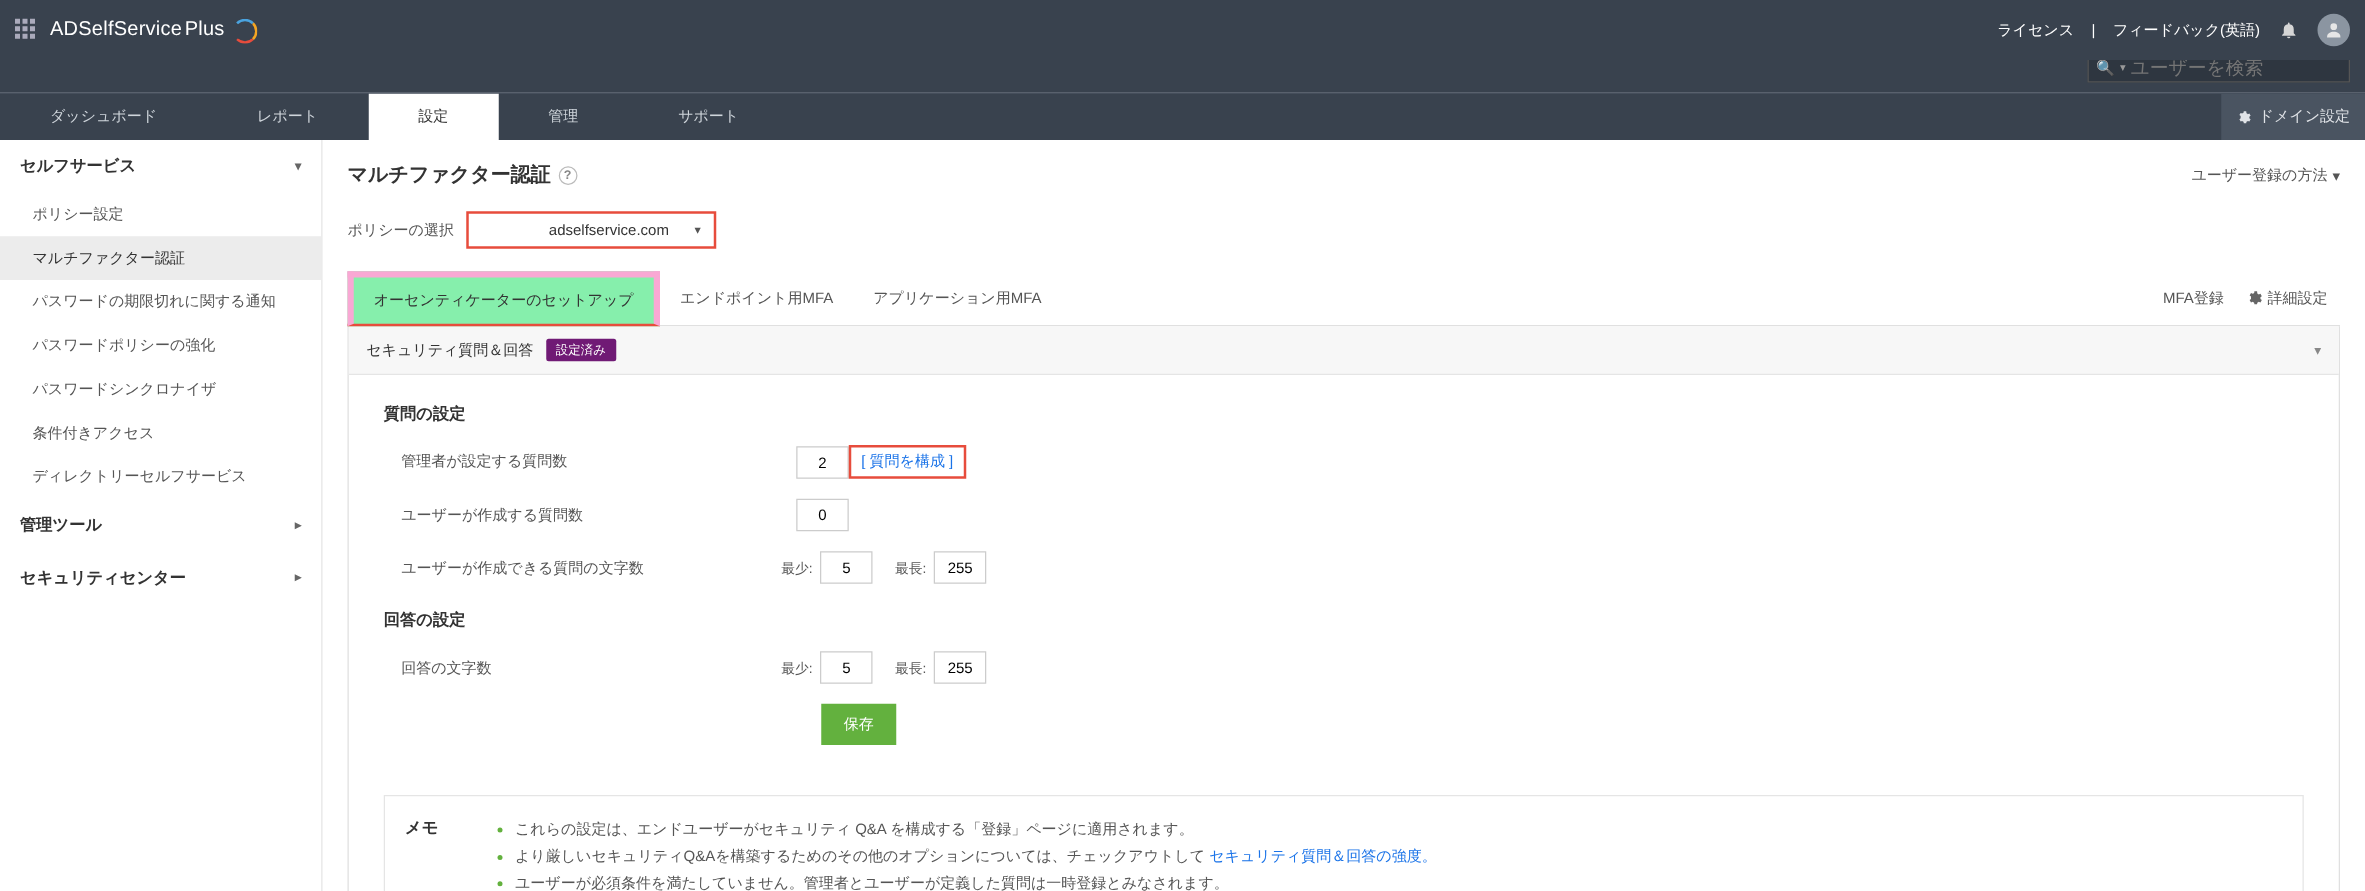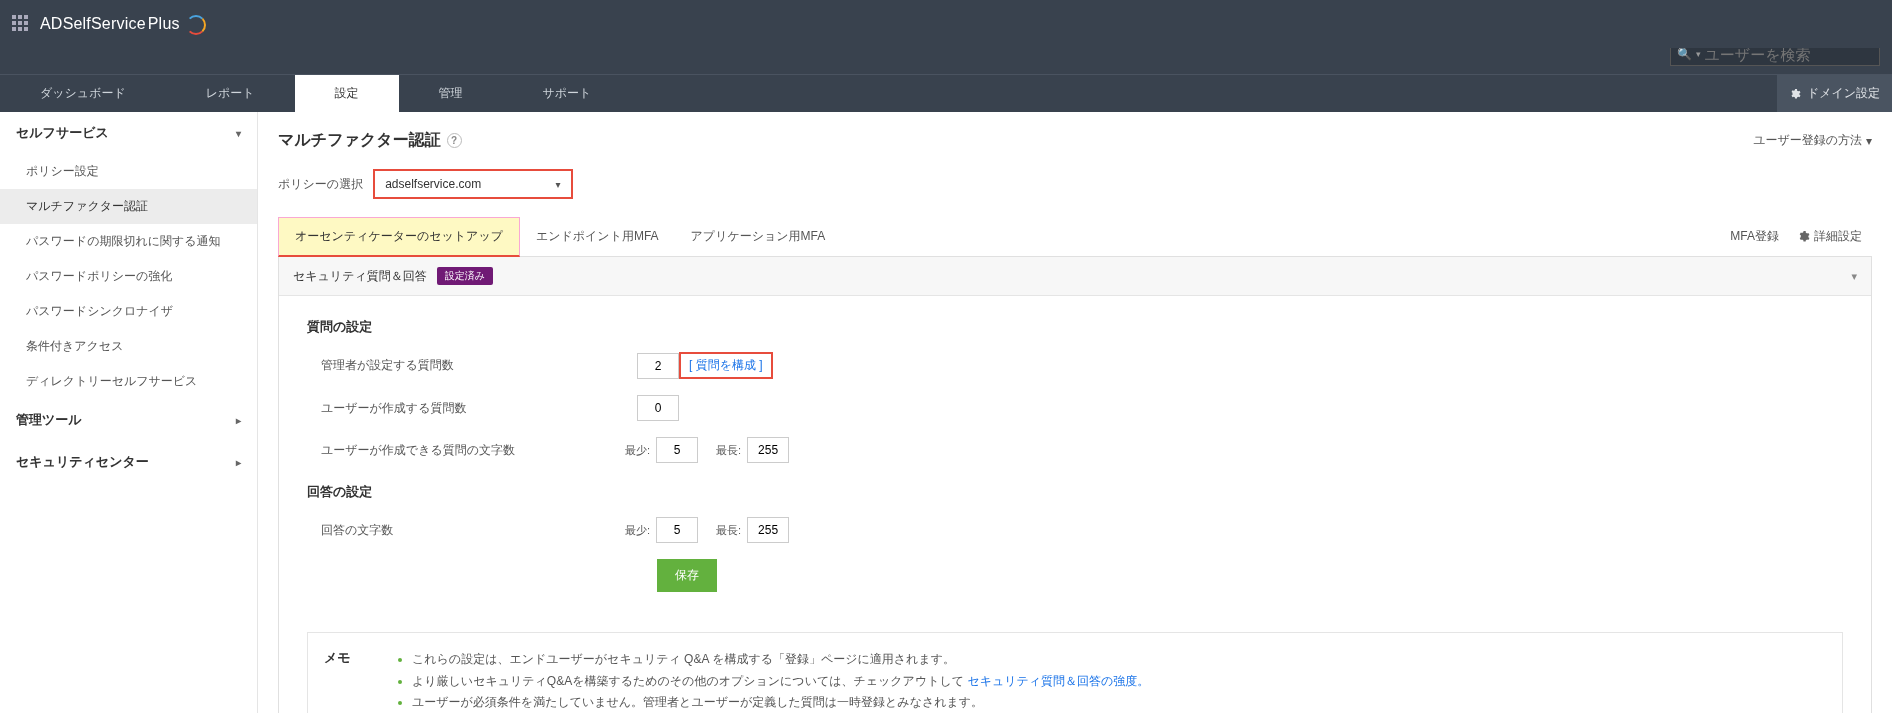--- a/index.html
+++ b/index.html
@@ -39,29 +39,29 @@
 .side-item { padding: 9px 16px 9px 26px; font-size: 12px; color: #555; cursor: pointer; }
 .side-item.active { background: #ececec; color: #333; }
 .caret { font-size: 10px; color: #666; }
 
 .content { flex: 1; padding: 18px 20px; }
 .page-header { display: flex; justify-content: space-between; align-items: center; margin-bottom: 18px; }
 .page-title { font-size: 16px; font-weight: bold; display: flex; align-items: center; gap: 6px; }
 .help-q { width: 15px; height: 15px; border: 1px solid #bbb; border-radius: 50%; font-size: 10px; display: flex; align-items: center; justify-content: center; color: #888; cursor: pointer; }
 .reg-method { font-size: 12px; color: #555; display: flex; align-items: center; gap: 4px; cursor: pointer; }
 
-.policy-row { display: flex; align-items: center; gap: 10px; margin-bottom: 18px; }
+.policy-row { display: flex; align-items: center; gap: 10px; margin-bottom: 18px; text-align: right; }
 .policy-label { font-size: 12px; color: #555; }
 .policy-select { border: 2px solid #e74c3c; height: 30px; display: flex; align-items: center; width: 200px; background: #fff; cursor: pointer; }
 .policy-select span.val { flex: 1; padding: 0 10px; font-size: 12px; }
 .policy-select .chev { width: 26px; display: flex; align-items: center; justify-content: center; font-size: 10px; color: #555; }
 
 .subtabs { display: flex; align-items: center; border-bottom: 1px solid #e0e0e0; }
 .subtab { padding: 10px 16px; font-size: 12px; color: #555; cursor: pointer; }
-.subtab.active { color: #333; border: 1px solid #f9a8d4; border-bottom: 2px solid #e74c3c; background: #fef9c3; margin-bottom: -1px; }
+.subtab.active { color: #333; border: 5px solid #f9a8d4; border-bottom: 2px solid #e74c3c; background: #86efac; margin-bottom: -1px; }
 .subtab-right { margin-left: auto; display: flex; gap: 18px; align-items: center; padding-right: 10px; }
 .adv { display: flex; align-items: center; gap: 4px; font-size: 12px; color: #555; cursor: pointer; }
 
 .panel { border: 1px solid #e0e0e0; border-top: none; padding: 0; }
 .panel-head { background: #f7f7f7; padding: 10px 14px; font-size: 12px; display: flex; align-items: center; gap: 10px; border-bottom: 1px solid #e5e5e5; cursor: pointer; }
 .badge { background: #701a75; color: #fff; font-size: 10px; padding: 2px 8px; border-radius: 2px; }
 .panel-head .chev-r { margin-left: auto; color: #888; font-size: 11px; }
 .panel-body { padding: 22px 28px; }
 
 .section-title { font-weight: bold; font-size: 13px; margin-bottom: 16px; }
@@ -91,20 +91,36 @@
       <span></span>
       <span></span>
       <span></span>
       <span></span>
       <span></span>
   </div>
   <div class="logo-text">
     <span>ADSelfService</span><span class="plus">Plus</span>
   </div>
   <div class="swirl"></div>
+  <div class="top-right">
+    <a>ライセンス</a>
+    <span>|</span>
+    <a>フィードバック(英語)</a>
+    <span class="bell-icon">
+      <svg viewBox="0 0 24 24" width="16" height="16" fill="#d5d5d5">
+          <path d="M12 22a2 2 0 0 0 2-2h-4a2 2 0 0 0 2 2zm6-6V11a6 6 0 0 0-5-5.91V4a1 1 0 1 0-2 0v1.09A6 6 0 0 0 6 11v5l-2 2v1h16v-1z"></path>
+        </svg>
+    </span>
+    <span class="user-circle">
+      <svg viewBox="0 0 24 24" width="16" height="16" fill="#e6e6e6">
+          <circle cx="12" cy="8" r="4"></circle>
+          <path d="M4 20c0-4 4-6 8-6s8 2 8 6v1H4z"></path>
+        </svg>
+    </span>
+  </div>
 </div>
 <div class="search-row">
   <div class="search-box">
     <span class="mag">🔍</span>
     <span class="dd">▾</span>
     <input placeholder="ユーザーを検索" style="">
   </div>
 </div>
 
 <div class="mainnav">

